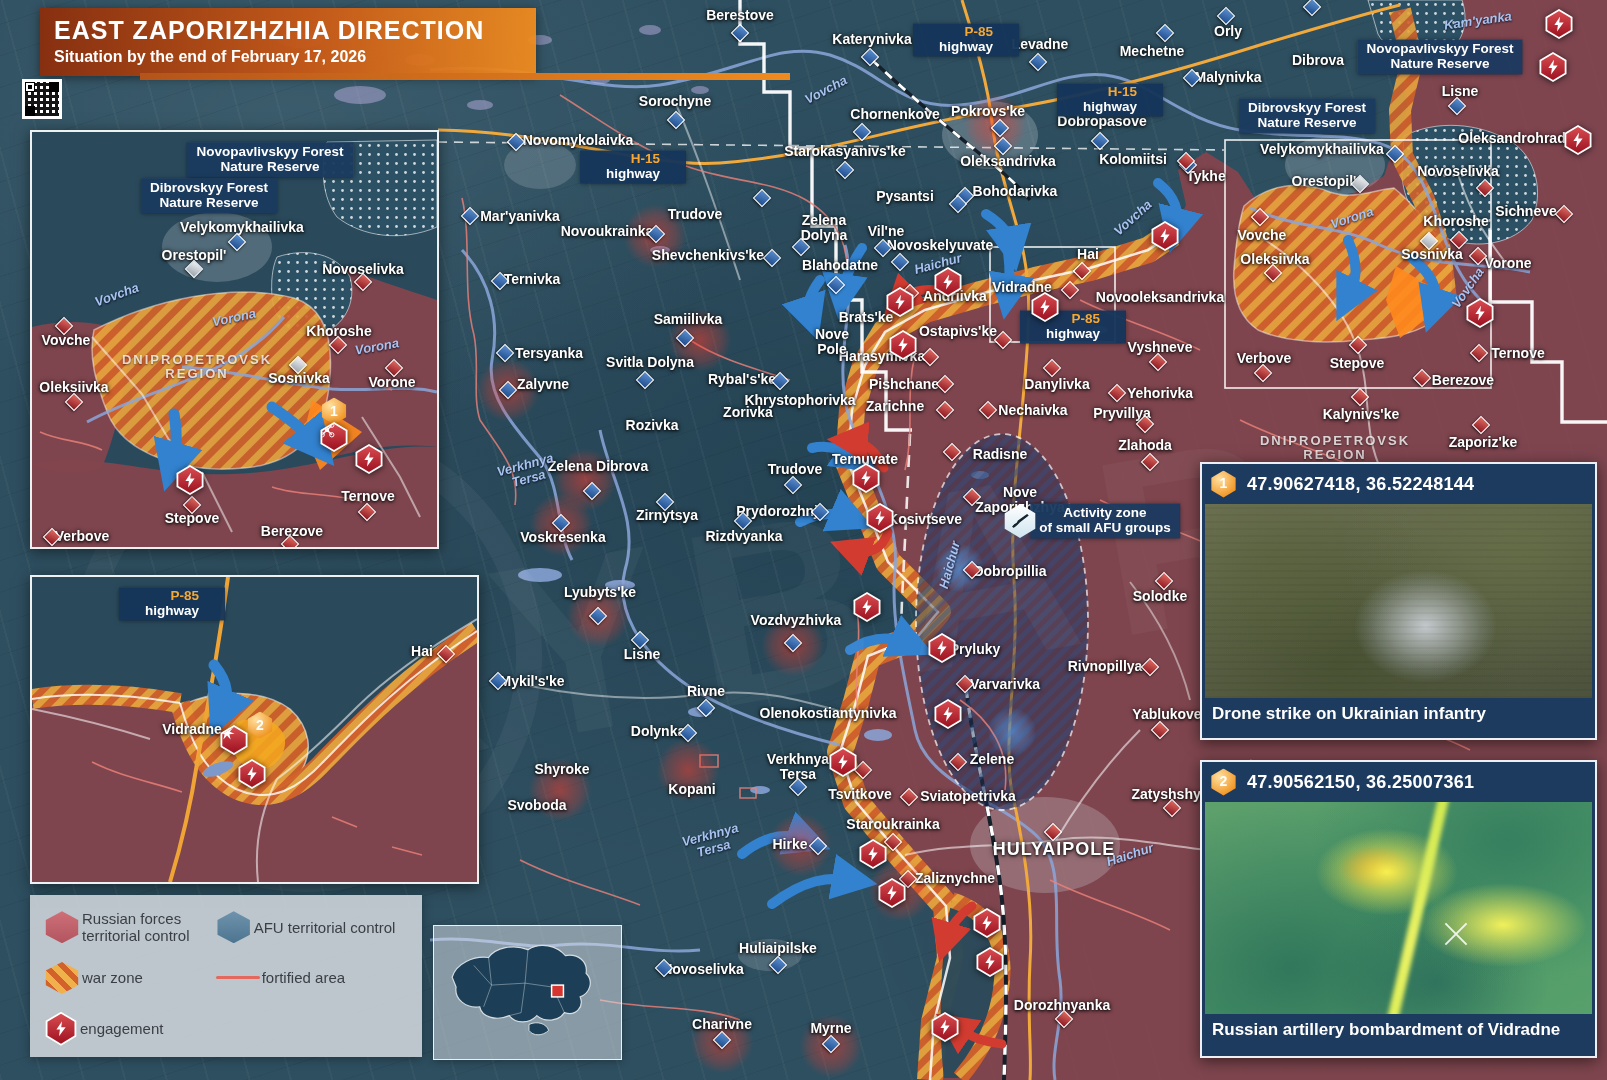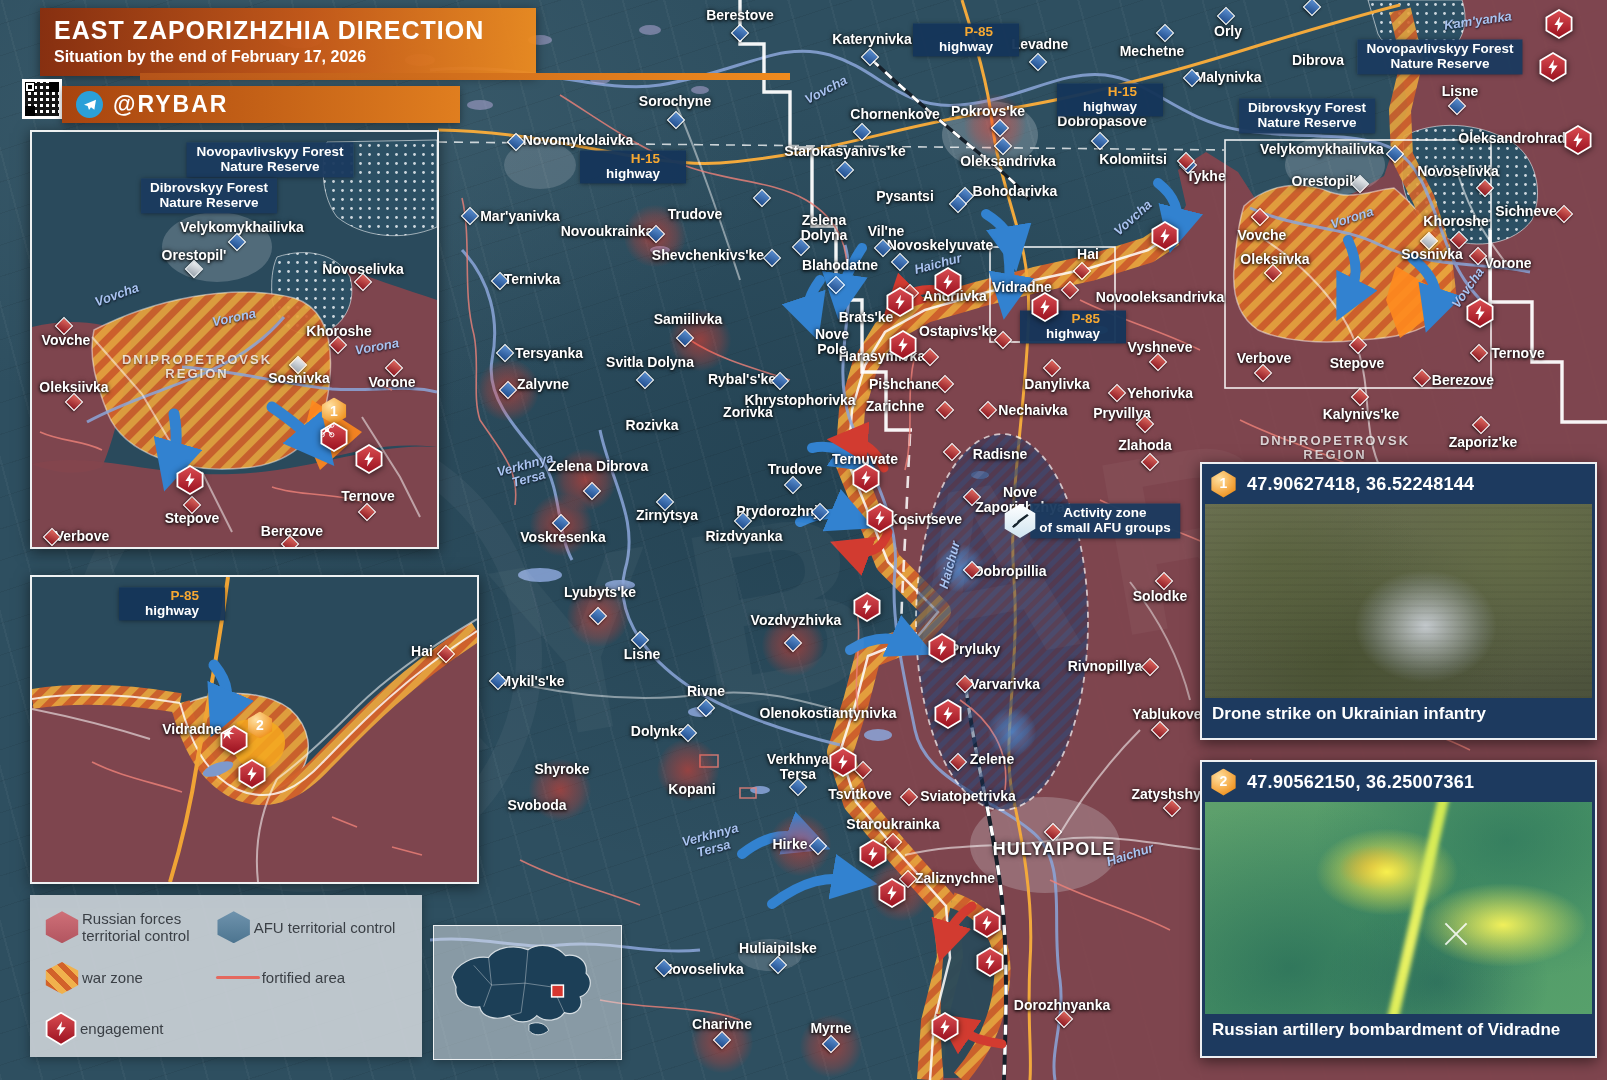--- a/index.html
+++ b/index.html
@@ -635,28 +635,20 @@
   </div>
 
   <div class="title-block">
     <h1>EAST ZAPORIZHZHIA DIRECTION</h1>
     <div class="sub">Situation by the end of February 17, 2026</div>
   </div>
   <div class="strip"></div>
   <div class="qr">
       <div class="qrin"></div>
     </div>
-  <div class="rybar">
-    <span class="tg">
-      <svg viewBox="0 0 24 24" width="16" height="16">
-          <path d="M21,4 L3,11.5 L8.5,13.5 L10.5,19.5 L13.5,15.5 L18.5,19 Z" fill="#fff"></path>
-        </svg>
-    </span>
-    <span class="rytxt">@RYBAR</span>
-  </div>
 
   <div class="legend">
     <div class="litem">
       <span class="sw sw-ru"></span>
       <span>Russian forces
 territorial control</span>
     </div>
     <div class="litem">
       <span class="sw sw-afu"></span>
       <span>AFU territorial control</span>

